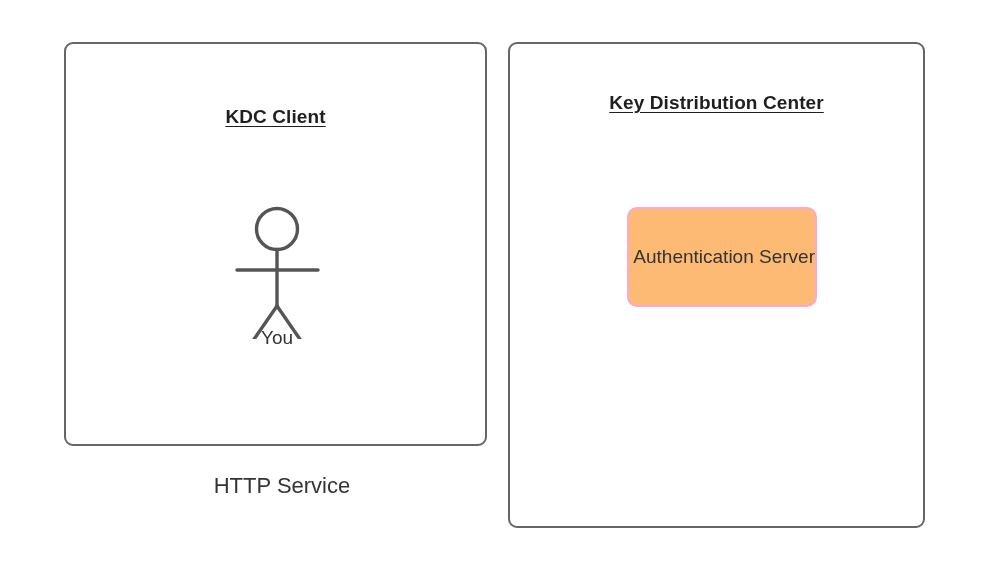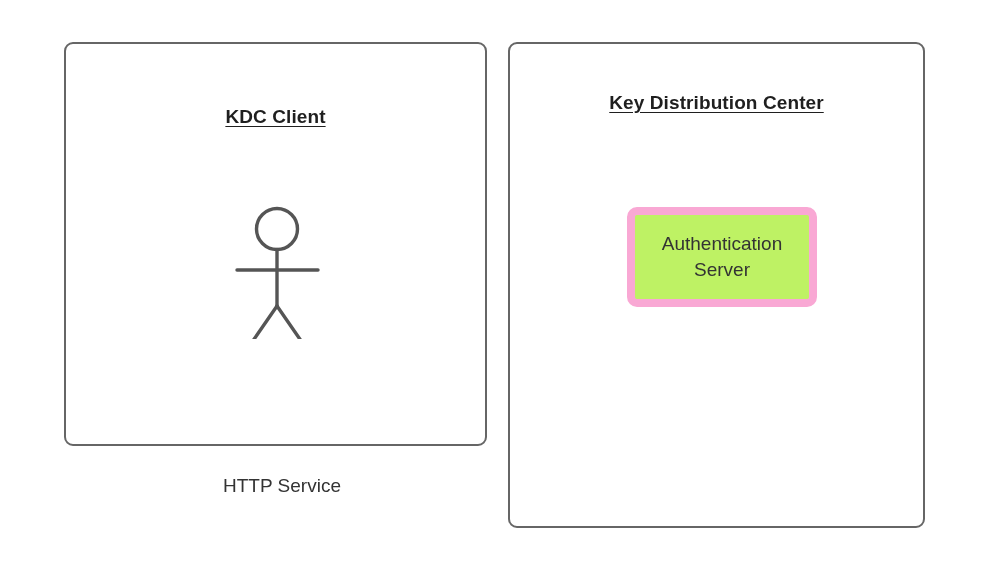--- a/index.html
+++ b/index.html
@@ -58,22 +58,22 @@
     text-underline-offset: 3px;
     letter-spacing: 0.1px;
   }
   #title-client { top: 59px; }
   #title-kdc    { top: 45px; }
 
   
   .server-box {
     position: absolute;
     box-sizing: border-box;
-    background: #bef264;
-    border: 8px solid #f9a8d4;
+    background: #fdba74;
+    border: 2px solid #f9a8d4;
     border-radius: 10px;
     display: flex;
     align-items: center;
     justify-content: flex-end;
   }
   .server-box .server-label {
     text-align: center;
     font-size: 19px;
     line-height: 26px;
     color: #333333;
@@ -119,21 +119,21 @@
     width: 90px;
     height: 85px;
   }
   #icon-http-service svg { display: block; }
   #label-http-service {
     position: absolute;
     left: 71px;
     top: 430px;
     width: 290px;
     text-align: center;
-    font-size: 19px;
+    font-size: 22px;
     line-height: 24px;
     color: #333333;
   }
 </style>
 </head>
 <body>
 
 <div id="canvas">
 
   <div class="panel" id="panel-client">
@@ -148,20 +148,21 @@
 
           <line x1="62" y1="90.5" x2="62" y2="147"></line>
 
           <line x1="22" y1="111" x2="103" y2="111"></line>
 
           <line x1="62" y1="147" x2="15" y2="215"></line>
           <line x1="62" y1="147" x2="109" y2="215"></line>
         </g>
       </svg>
     </div>
+    <div id="label-you">You</div>
 
     <div id="label-http-service">HTTP Service</div>
 
   </div>
 
   <div class="panel" id="panel-kdc">
 
     <div class="panel-title" id="title-kdc">Key Distribution Center</div>
 
     <div class="server-box" id="box-auth">

